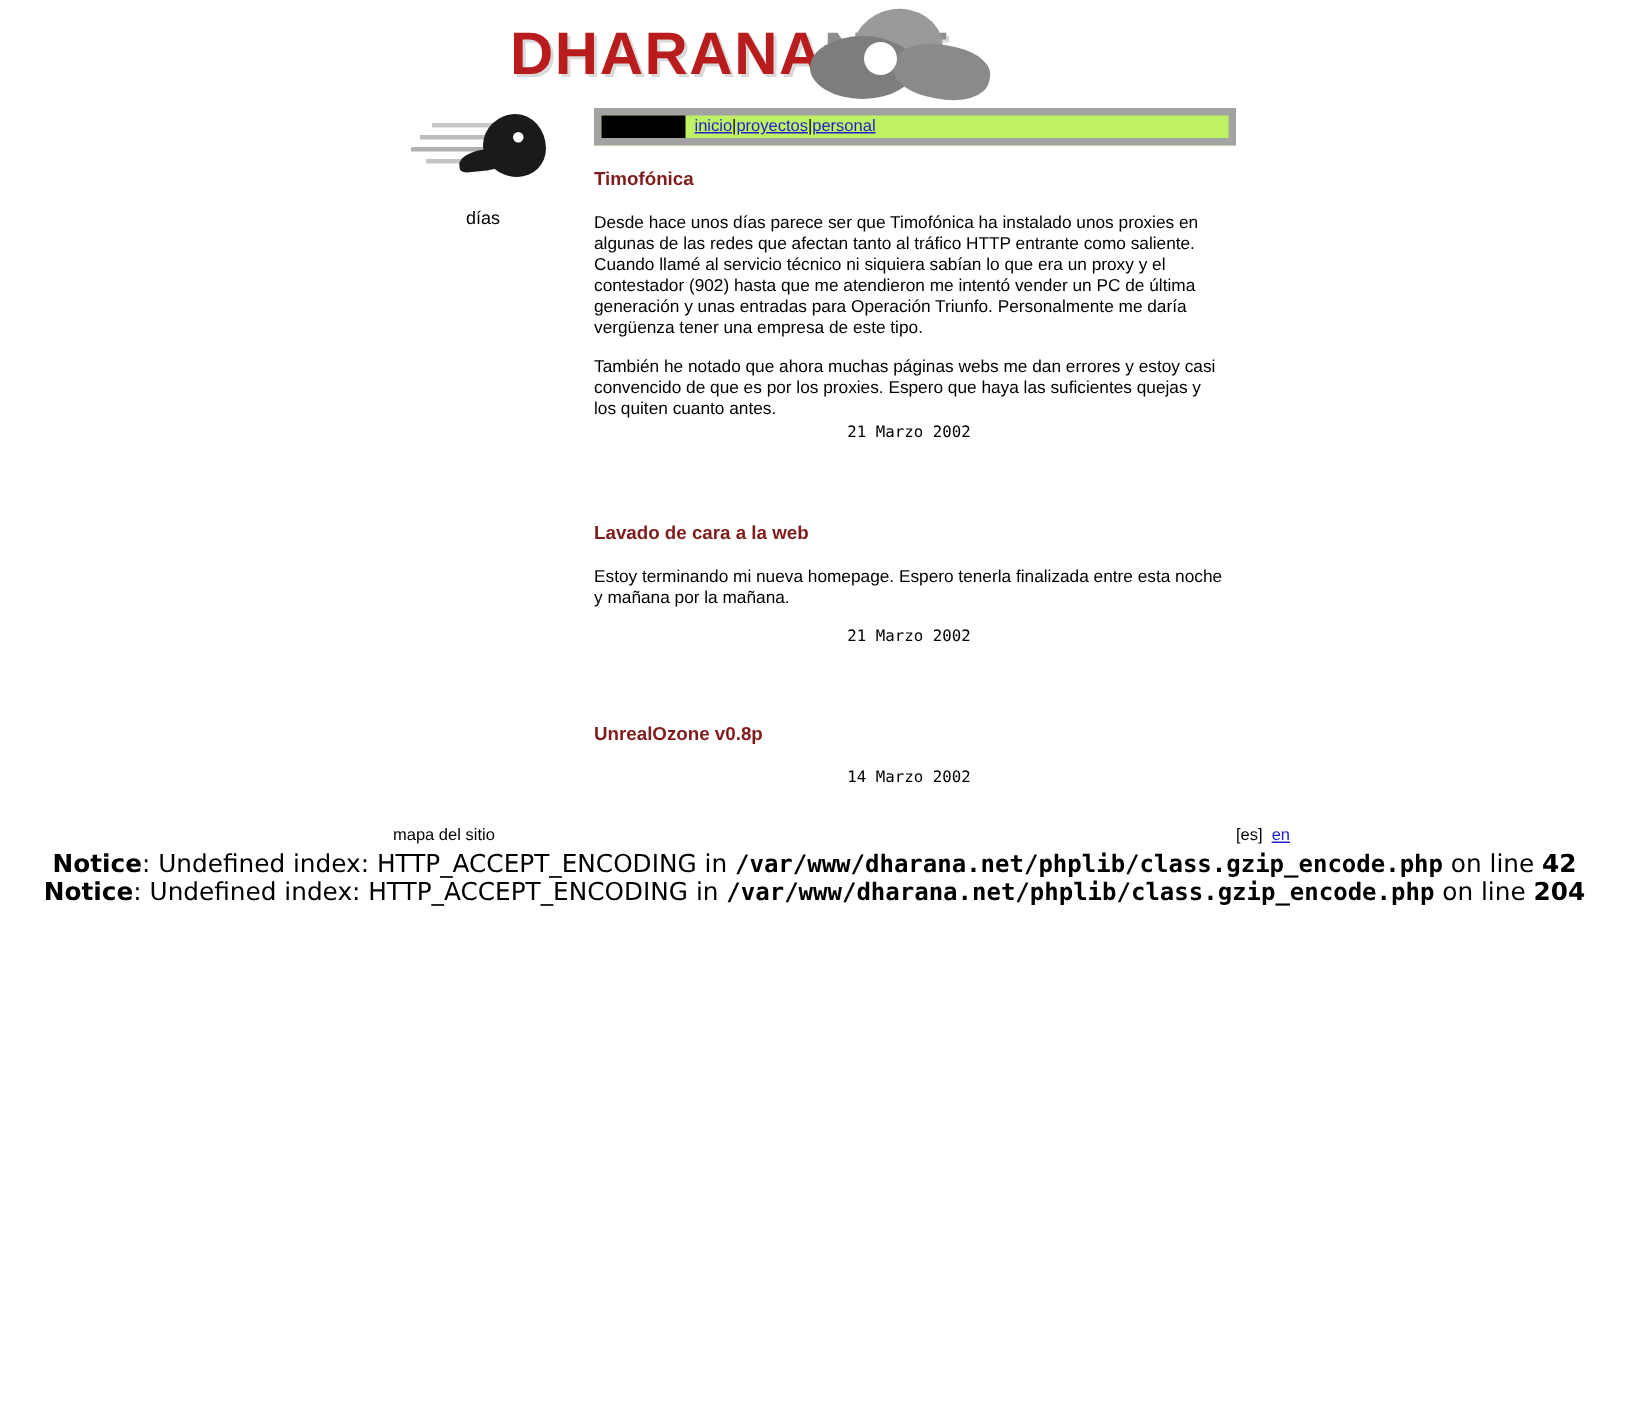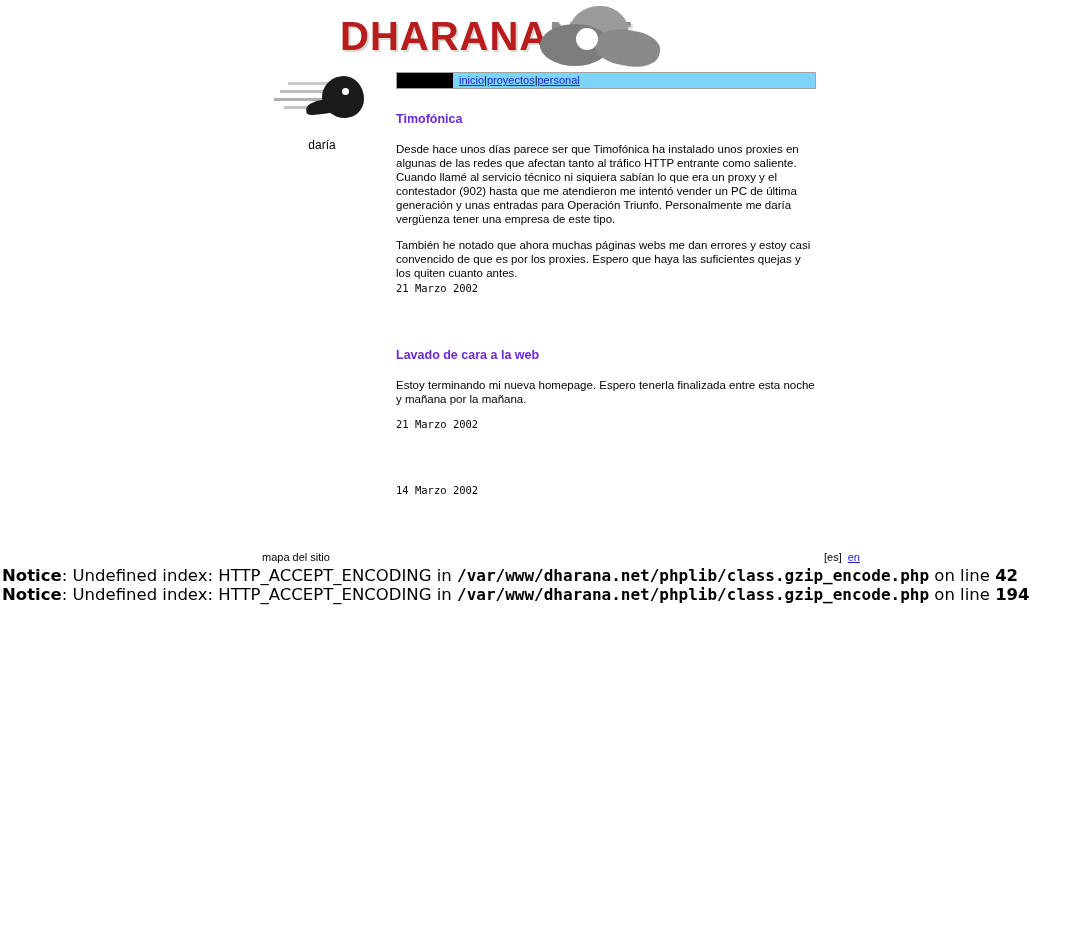--- a/index.html
+++ b/index.html
@@ -135,22 +135,22 @@
     color: #000000;
   }
 
   
   .navbar {
     position: absolute;
     left: 396px;
     top: 72px;
     width: 418px;
     height: 15px;
-    border: 1px solid #a3a3a3;
-    background: #7dd3fc;
+    border: 5px solid #a3a3a3;
+    background: #bef264;
     box-sizing: content-box;
   }
   .navbar .black-block {
     position: absolute;
     left: 0;
     top: 0;
     width: 56px;
     height: 15px;
     background: #000000;
   }
@@ -174,35 +174,35 @@
     position: absolute;
     left: 396px;
     top: 112px;
     width: 420px;
   }
   .article { margin-bottom: 34px; }
   .article h2 {
     margin: 0 0 16px 0;
     font-size: 12.5px;
     font-weight: bold;
-    color: #6d28d9;
+    color: #7f1d1d;
   }
   .article p {
     margin: 0 0 12px 0;
     font-size: 11.5px;
     line-height: 1.22;
     color: #000000;
   }
   .article p.last { margin-bottom: 2px; }
   .article a {
     color: #2222cc;
     text-decoration: underline;
   }
   .date {
-    text-align: left;
+    text-align: center;
     font-family: "DejaVu Sans Mono", monospace;
     font-size: 10.5px;
     color: #000000;
     margin-top: 2px;
   }
   .gap-1 { height: 20px; }
   .gap-2 { height: 18px; }
 
   
   .footer-left {
@@ -231,20 +231,21 @@
 
   
   .notices {
     position: absolute;
     left: 0;
     top: 566px;
     width: 1084px;
     font-family: "DejaVu Sans", sans-serif;
     font-size: 16.5px;
     color: #000000;
+    text-align: center;
   }
   .notice-line {
     line-height: 19px;
     white-space: nowrap;
     padding-left: 2px;
   }
   .notice-line b { font-weight: bold; }
   .notice-line .path {
     font-family: "DejaVu Sans Mono", monospace;
     font-weight: bold;
@@ -270,21 +271,21 @@
 <div class="left-col">
   <div class="mascot">
     <div class="streak"></div>
     <div class="streak s2"></div>
     <div class="streak s3"></div>
     <div class="streak s4"></div>
     <div class="tail"></div>
     <div class="body"></div>
     <div class="eye"></div>
   </div>
-  <div class="menu-label">daría</div>
+  <div class="menu-label">días</div>
 </div>
 
 <div class="navbar">
   <div class="black-block"></div>
   <div class="navlinks">
     <a href="#">inicio</a><span class="sep">|</span><a href="#">proyectos</a><span class="sep">|</span><a href="#">personal</a>
   </div>
 </div>
 
 <div class="content">
@@ -300,26 +301,27 @@
 
   <div class="article">
     <h2>Lavado de cara a la web</h2>
     <p>Estoy terminando mi nueva homepage. Espero tenerla finalizada entre esta noche y mañana por la mañana.</p>
     <div class="date">21 Marzo 2002</div>
   </div>
 
   <div class="gap-2"></div>
 
   <div class="article">
+    <h2>UnrealOzone v0.8p</h2>
     <div class="date">14 Marzo 2002</div>
   </div>
 
 </div>
 
 <div class="footer-left">mapa del sitio</div>
 <div class="footer-right">
   <span>[es]</span><a href="#">en</a>
 </div>
 
 <div class="notices">
   <div class="notice-line"><b>Notice</b><span>: Undefined index: HTTP_ACCEPT_ENCODING in </span><span class="path">/var/www/dharana.net/phplib/class.gzip_encode.php</span><span> on line </span><span class="lineno">42</span></div>
-  <div class="notice-line"><b>Notice</b><span>: Undefined index: HTTP_ACCEPT_ENCODING in </span><span class="path">/var/www/dharana.net/phplib/class.gzip_encode.php</span><span> on line </span><span class="lineno">194</span></div>
+  <div class="notice-line"><b>Notice</b><span>: Undefined index: HTTP_ACCEPT_ENCODING in </span><span class="path">/var/www/dharana.net/phplib/class.gzip_encode.php</span><span> on line </span><span class="lineno">204</span></div>
 </div>
 
 </body></html>

